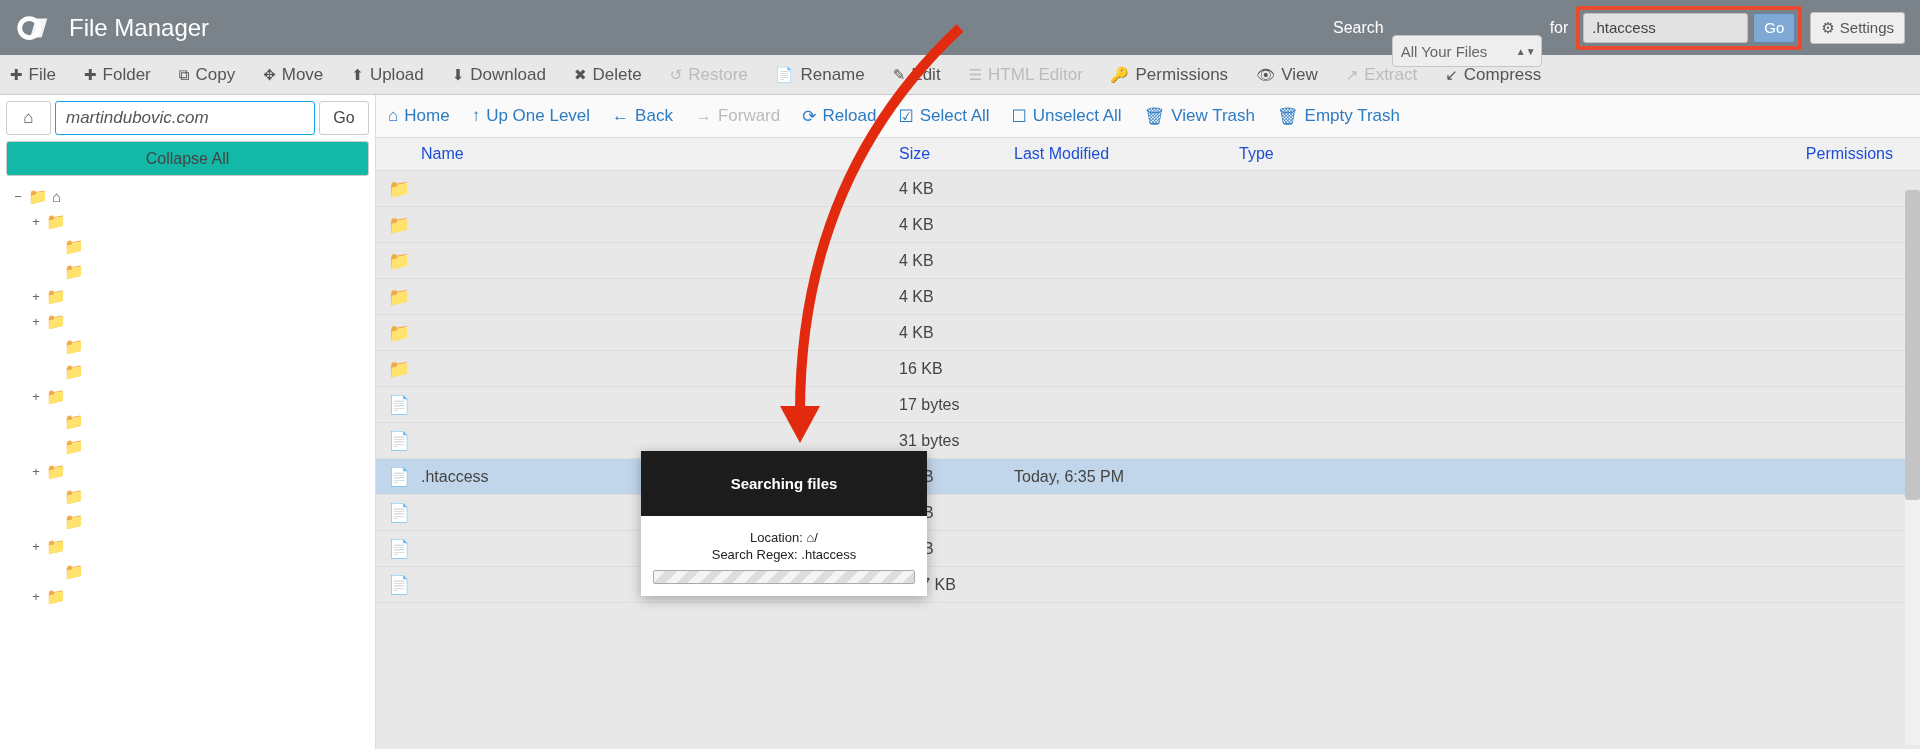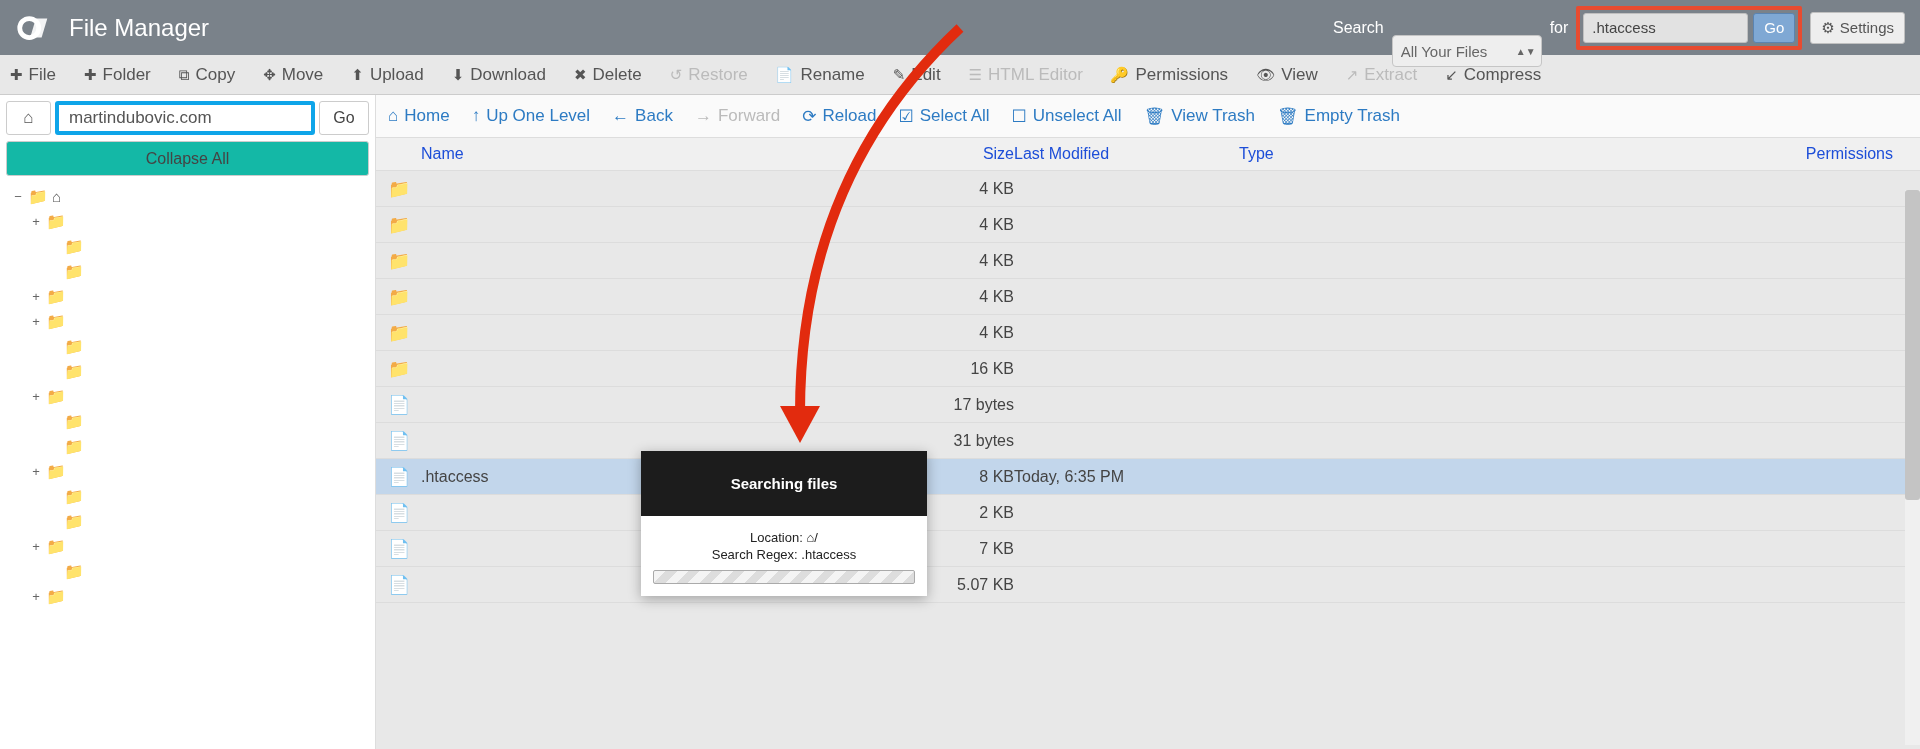--- a/index.html
+++ b/index.html
@@ -24,39 +24,39 @@
 .toolbar { background: #e8e8e8; border-bottom: 1px solid #ccc; height: 40px; display: flex; align-items: center; padding: 0 10px; gap: 28px; }
 .tool-btn { display: flex; align-items: center; gap: 6px; color: #555; font-size: 17px; cursor: pointer; white-space: nowrap; }
 .tool-btn.disabled { color: #bbb; cursor: default; }
 .tool-btn .ico { font-size: 15px; }
 
 
 .main { display: flex; height: calc(100% - 95px); }
 .sidebar { width: 375px; background: #fff; border-right: 0; padding: 6px; }
 .path-row { display: flex; gap: 4px; margin-bottom: 6px; }
 .home-btn { width: 45px; height: 34px; border: 1px solid #ccc; border-radius: 3px; background: #fff; display: flex; align-items: center; justify-content: center; font-size: 17px; color: #555; cursor: pointer; }
-.path-input { flex: 1; border: 4px solid #0ea5e9; border-radius: 3px; padding: 0 10px; font-size: 17px; color: #555; }
+.path-input { flex: 1; border: 1px solid #0ea5e9; border-radius: 3px; padding: 0 10px; font-size: 17px; color: #555; font-style: italic; }
 .go2 { width: 50px; border: 1px solid #ccc; border-radius: 3px; background: #fff; font-size: 16px; color: #444; cursor: pointer; }
 .collapse-btn { width: 100%; height: 35px; border: 1px solid #ccc; border-radius: 3px; background: #14b8a6; font-size: 16px; color: #444; cursor: pointer; }
 .tree { margin-top: 8px; font-size: 15px; padding-left: 6px; }
 .tree-row { display: flex; align-items: center; height: 25px; gap: 4px; cursor: pointer; }
 .tree-toggle { width: 12px; text-align: center; color: #666; font-size: 13px; }
 .folder-ico { color: #d8b76a; font-size: 16px; }
 .home-ico-tree { color: #555; font-size: 15px; }
 .indent-1 { padding-left: 18px; }
 .indent-2 { padding-left: 36px; }
 
 
 .content { flex: 1; display: flex; flex-direction: column; border-left: 1px solid #ddd; }
 .nav-row { height: 43px; display: flex; align-items: center; padding: 0 12px; gap: 22px; border-bottom: 1px solid #ddd; background: #fafafa; }
 .nav-btn { color: #2d7bc3; font-size: 17px; display: flex; align-items: center; gap: 6px; cursor: pointer; }
 .nav-btn.disabled { color: #bbb; }
 .table-head { height: 33px; display: flex; align-items: center; padding: 0 12px 0 45px; background: #f0f0f0; border-bottom: 1px solid #ddd; font-size: 16px; color: #1d4ed8; }
 .col-name { flex: 0 0 478px; }
-.col-size { flex: 0 0 115px; text-align: right; }
+.col-size { flex: 0 0 115px; }
 .col-mod { flex: 0 0 225px; }
 .col-type { flex: 0 0 205px; }
 .col-perm { flex: 1; text-align: right; padding-right: 15px; }
 .table-body { flex: 1; overflow-y: auto; background: #e8e8e8; }
 .file-row { height: 36px; display: flex; align-items: center; padding: 0 12px; border-bottom: 1px solid #dcdcdc; background: #e8e8e8; cursor: pointer; font-size: 16px; color: #444; }
 .file-row.selected { background: #c2d6eb; }
 .file-row .row-ico { width: 33px; text-align: left; font-size: 18px; }
 .folder-row-ico { color: #d8b76a; }
 .file-row-ico { color: #8a87b5; }
 .scrollbar-stub { position: absolute; right: 0; top: 190px; width: 15px; height: 555px; background: #f0f0f0; }

